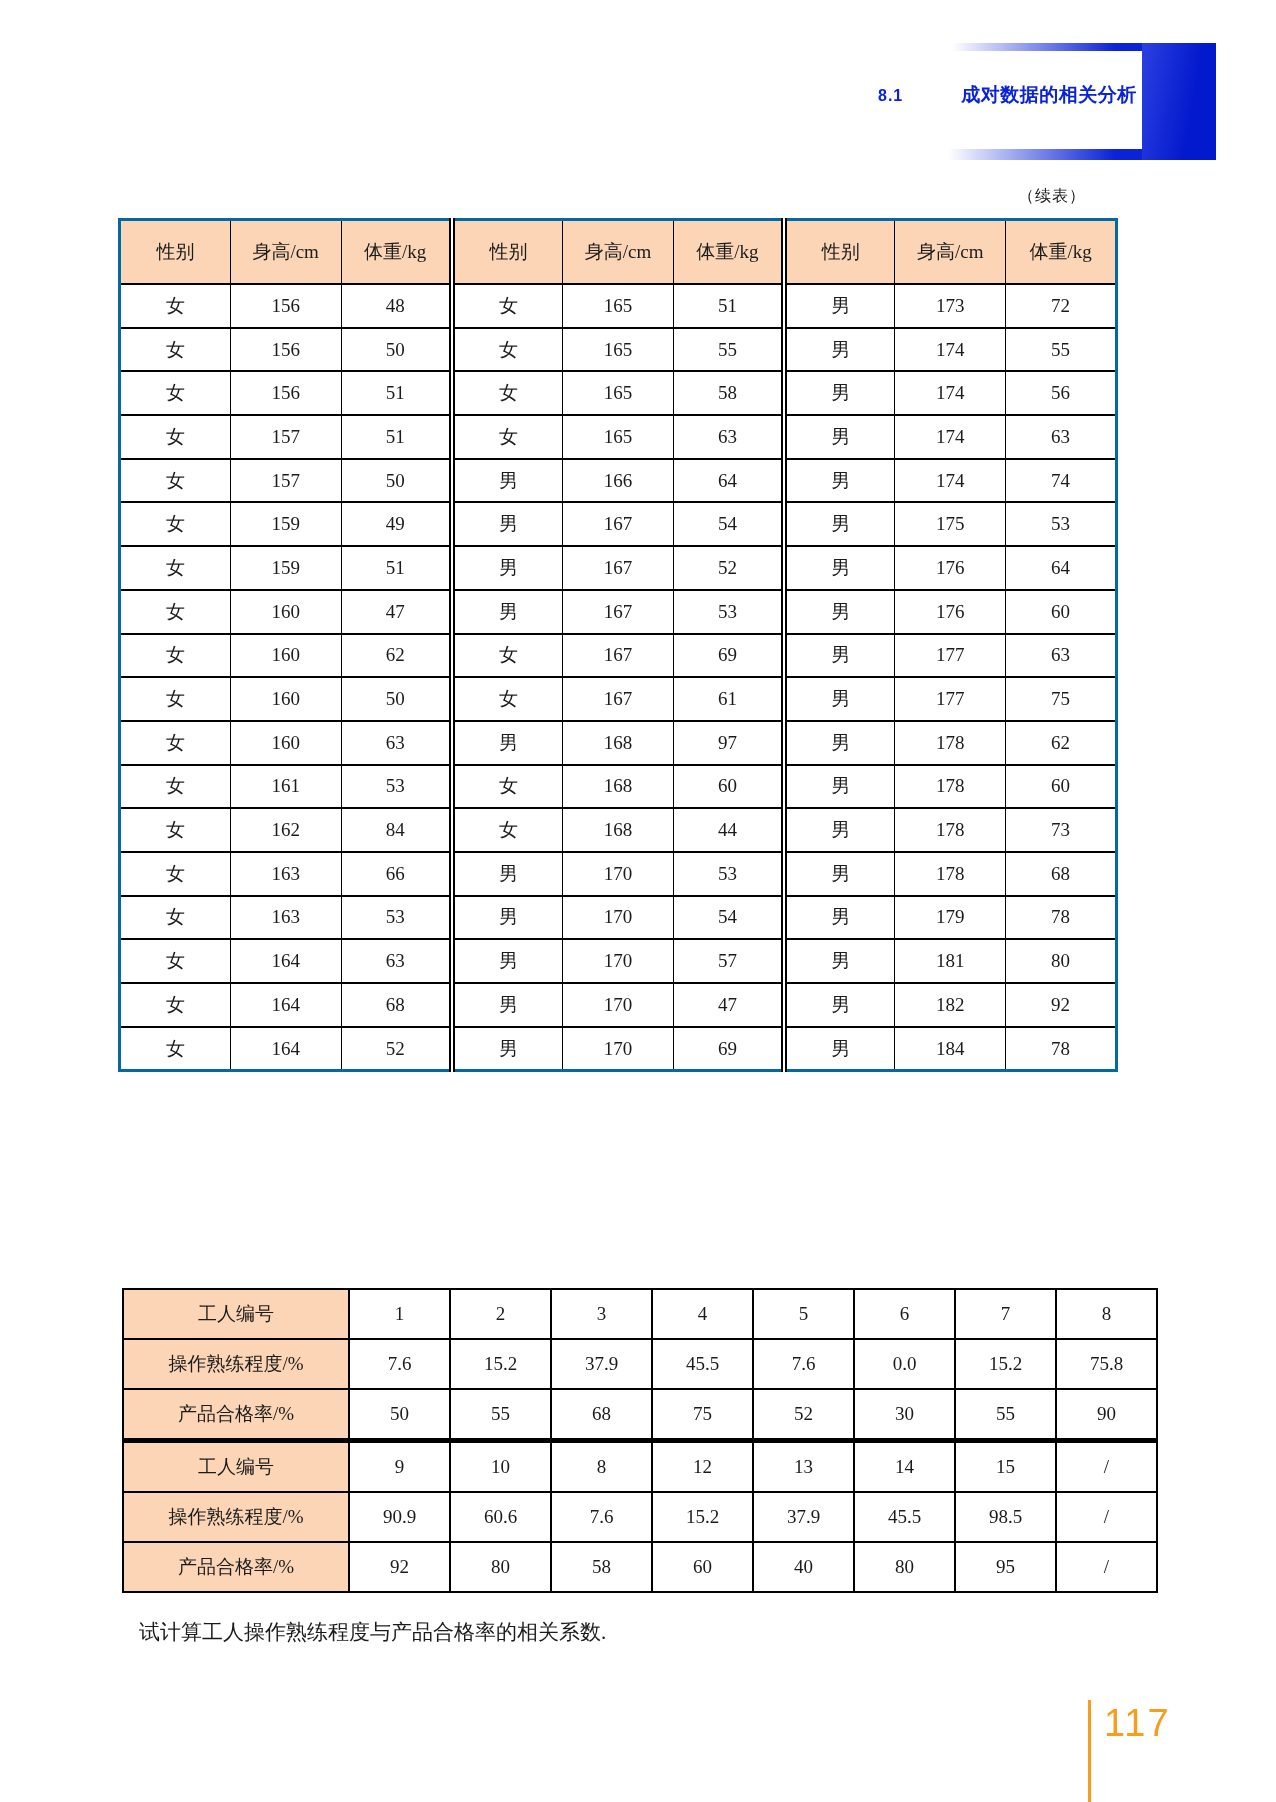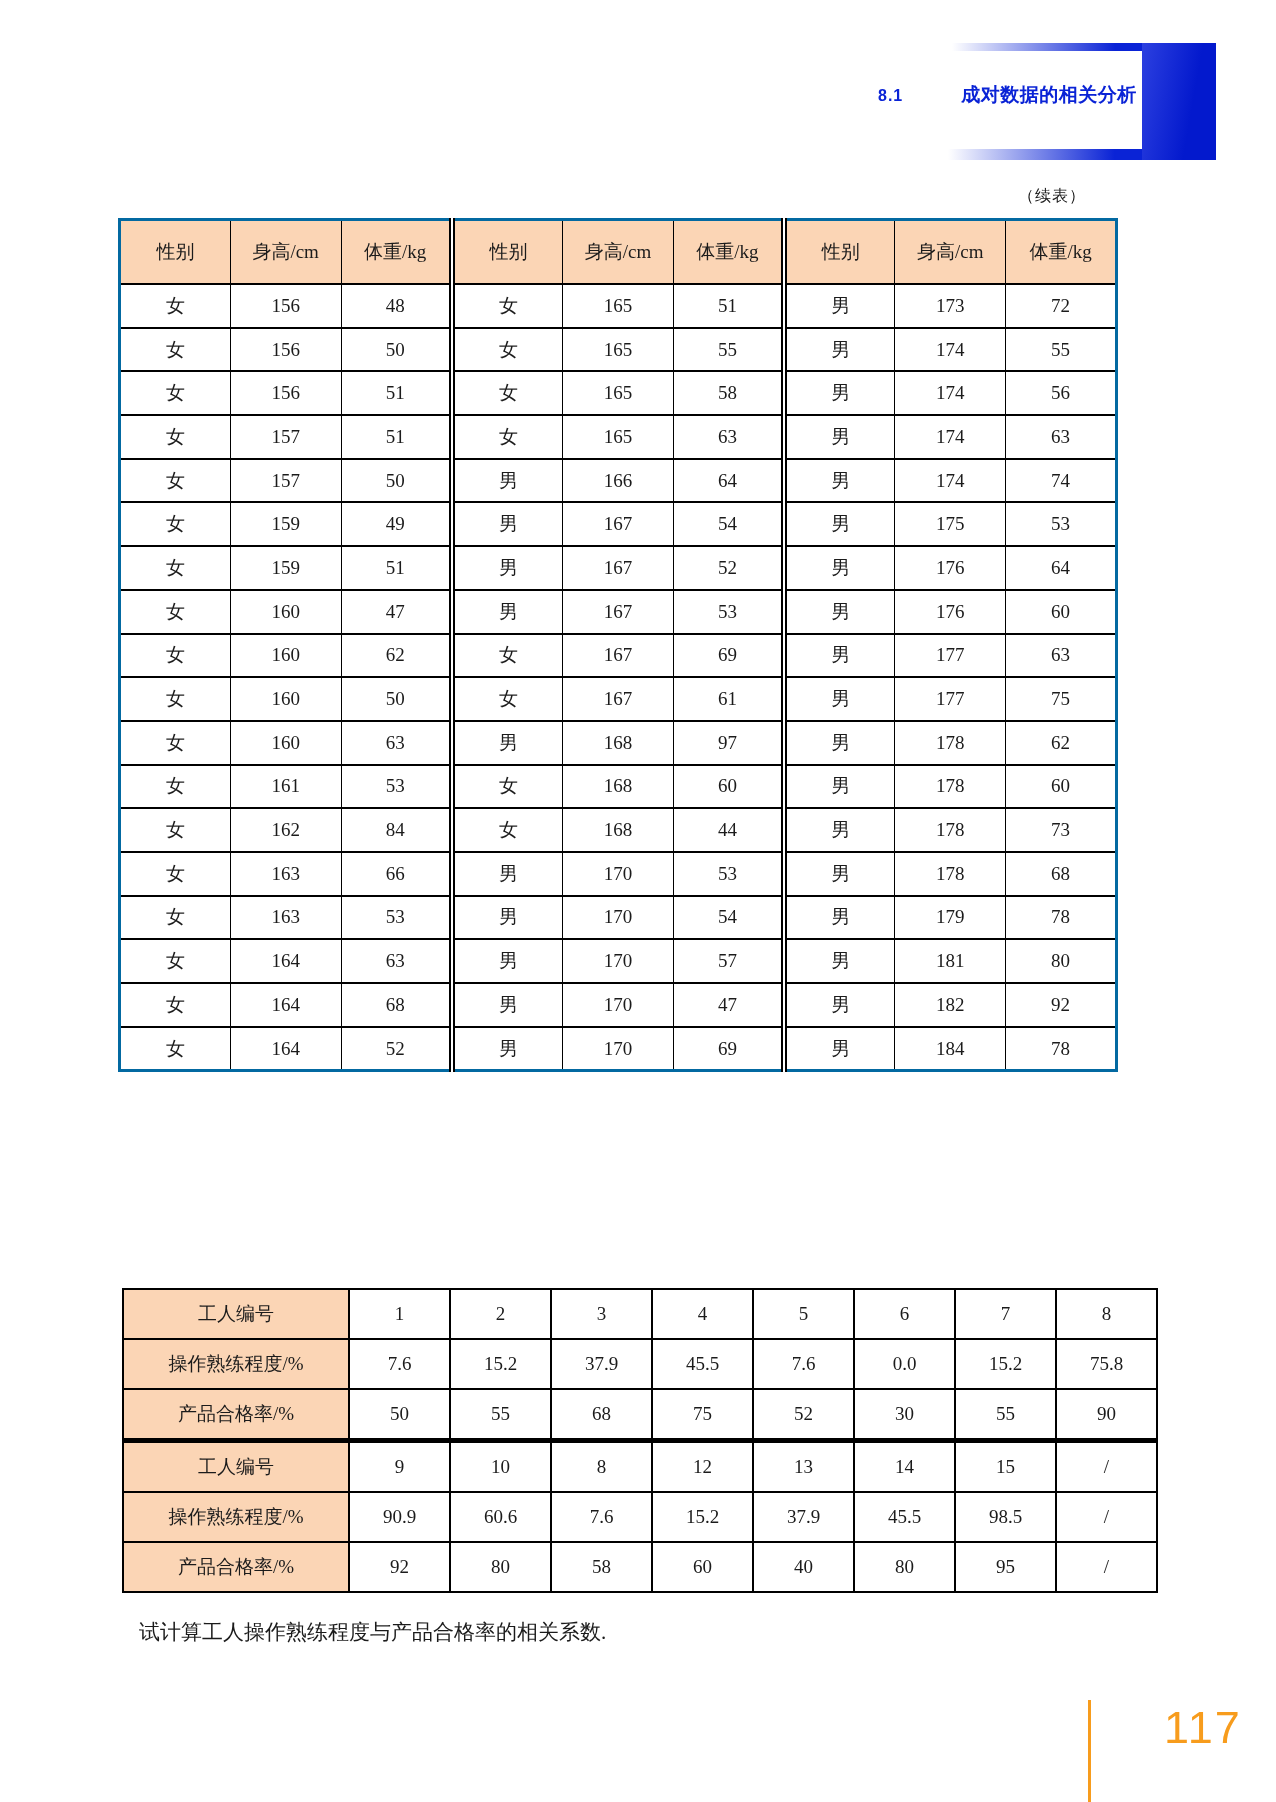--- a/index.html
+++ b/index.html
@@ -91,23 +91,23 @@
     position:absolute; left:139px; top:1618px; width:1000px;
     font-size:21px; margin:0;
   }
 
   
   .footer-line{
     position:absolute; left:1088px; top:1700px; width:3px; height:102px;
     background:var(--orange);
   }
   .page-num{
-    position:absolute; left:1164px; top:1702px;
+    position:absolute; left:1104px; top:1702px;
     font-family:"Liberation Sans","DejaVu Sans",sans-serif;
-    font-size:45px; letter-spacing:2px; color:var(--orange);
+    font-size:38px; letter-spacing:2px; color:var(--orange);
   }
 </style>
 </head>
 <body>
 
 <div class="page">
 
   <div class="head-text">
     <span class="sec-num">8.1</span>
     <span class="sec-title">成对数据的相关分析</span>

